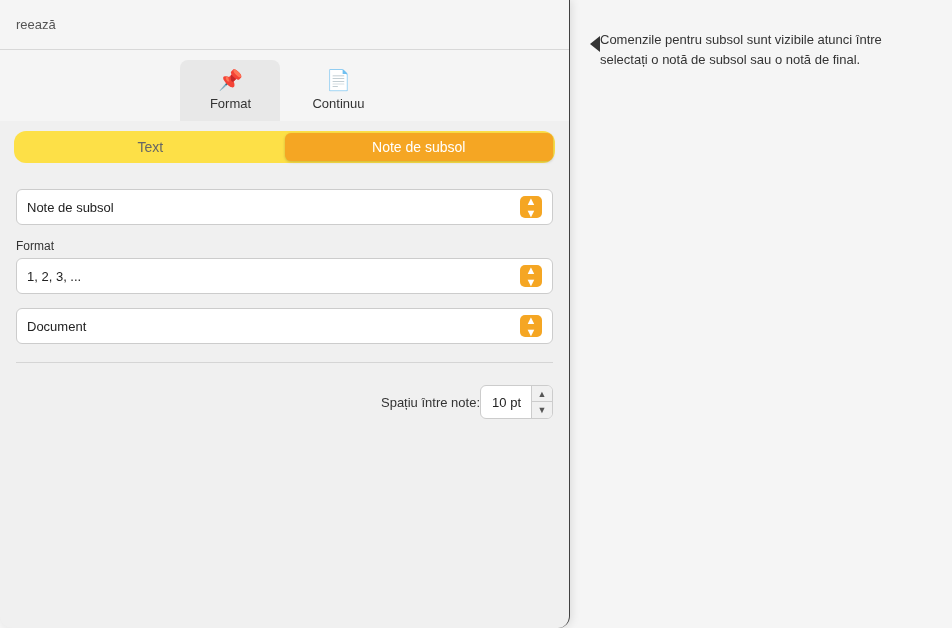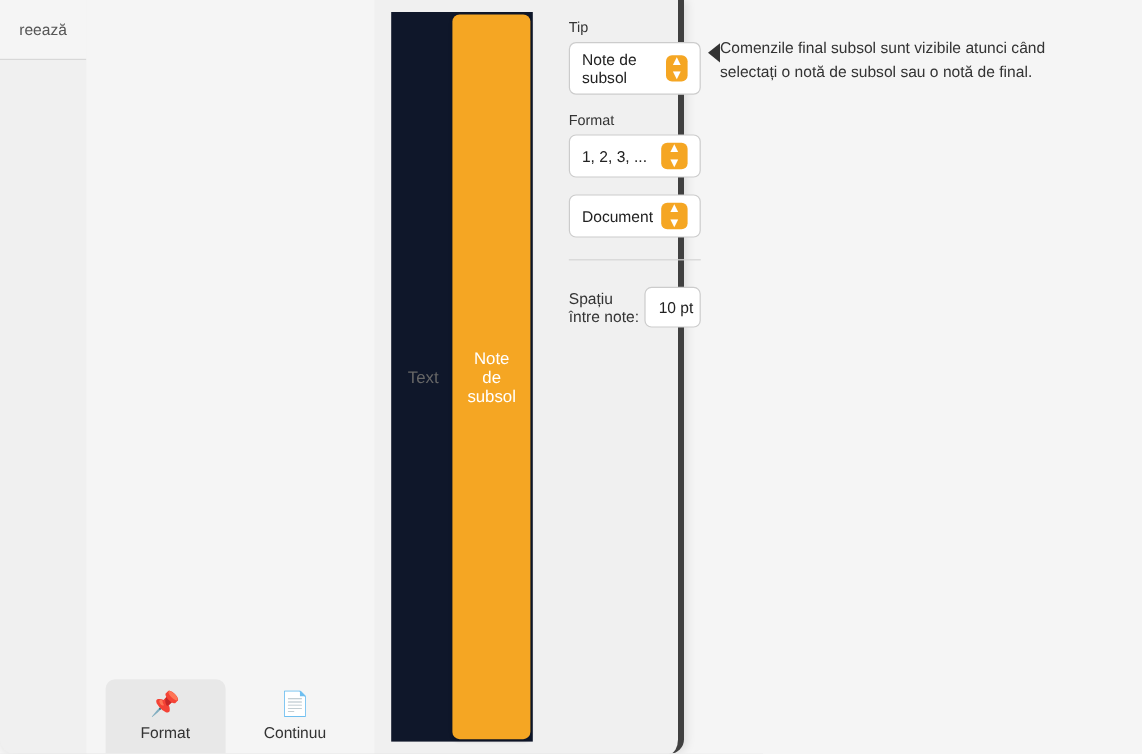--- a/index.html
+++ b/index.html
@@ -19,23 +19,23 @@
       width: 952px;
       height: 628px;
       background: #f5f5f5;
     }
 
     
     .inspector-panel {
       width: 570px;
       height: 628px;
       background: #f0f0f0;
-      border-right: 5px solid #404040;
-      display: flex;
-      flex-direction: row;
+      border-right: 1px solid #404040;
+      display: flex;
+      flex-direction: column;
       border-radius: 0 0 12px 12px;
       box-shadow: 2px 0 8px rgba(0,0,0,0.1);
     }
 
     
     .top-bar {
       height: 50px;
       display: flex;
       align-items: center;
       padding: 0 16px;
@@ -81,22 +81,22 @@
     .tab-item .tab-label {
       font-size: 13px;
       color: #333;
       font-weight: 500;
     }
 
     
     .segment-bar {
       display: flex;
       margin: 10px 14px;
-      background: #0f172a;
-      border-radius: 0;
+      background: #fde047;
+      border-radius: 12px;
       padding: 2px;
     }
 
     .segment-btn {
       flex: 1;
       padding: 6px 12px;
       border-radius: 6px;
       border: none;
       font-size: 14px;
       font-weight: 500;
@@ -164,21 +164,21 @@
     .spacer-line {
       border: none;
       border-top: 1px solid #d5d5d5;
       margin: 4px 0;
     }
 
     
     .spacing-row {
       display: flex;
       align-items: center;
-      justify-content: flex-start;
+      justify-content: flex-end;
       margin-top: 4px;
     }
 
     .spacing-label {
       font-size: 13px;
       color: #333;
     }
 
     .stepper-field {
       display: flex;
@@ -278,21 +278,20 @@
     </div>
 
     <div class="segment-bar">
       <button class="segment-btn">Text</button>
       <button class="segment-btn active">Note de subsol</button>
     </div>
 
     <div class="content-area">
 
       <div class="field-group">
-        <span class="field-label">Tip</span>
         <div class="select-field">
           <span class="select-value">Note de subsol</span>
           <div class="select-arrow">
             <span>▲</span>
             <span>▼</span>
           </div>
         </div>
       </div>
 
       <div class="field-group">
@@ -328,16 +327,16 @@
           </div>
         </div>
       </div>
 
     </div>
   </div>
 
   <div class="callout-area">
     <div class="callout-box">
       <div class="callout-arrow"></div>
-      <span class="callout-text">Comenzile final subsol sunt vizibile atunci când selectați o notă de subsol sau o notă de final.</span>
+      <span class="callout-text">Comenzile pentru subsol sunt vizibile atunci între selectați o notă de subsol sau o notă de final.</span>
     </div>
   </div>
 </div>
 
 </body></html>

